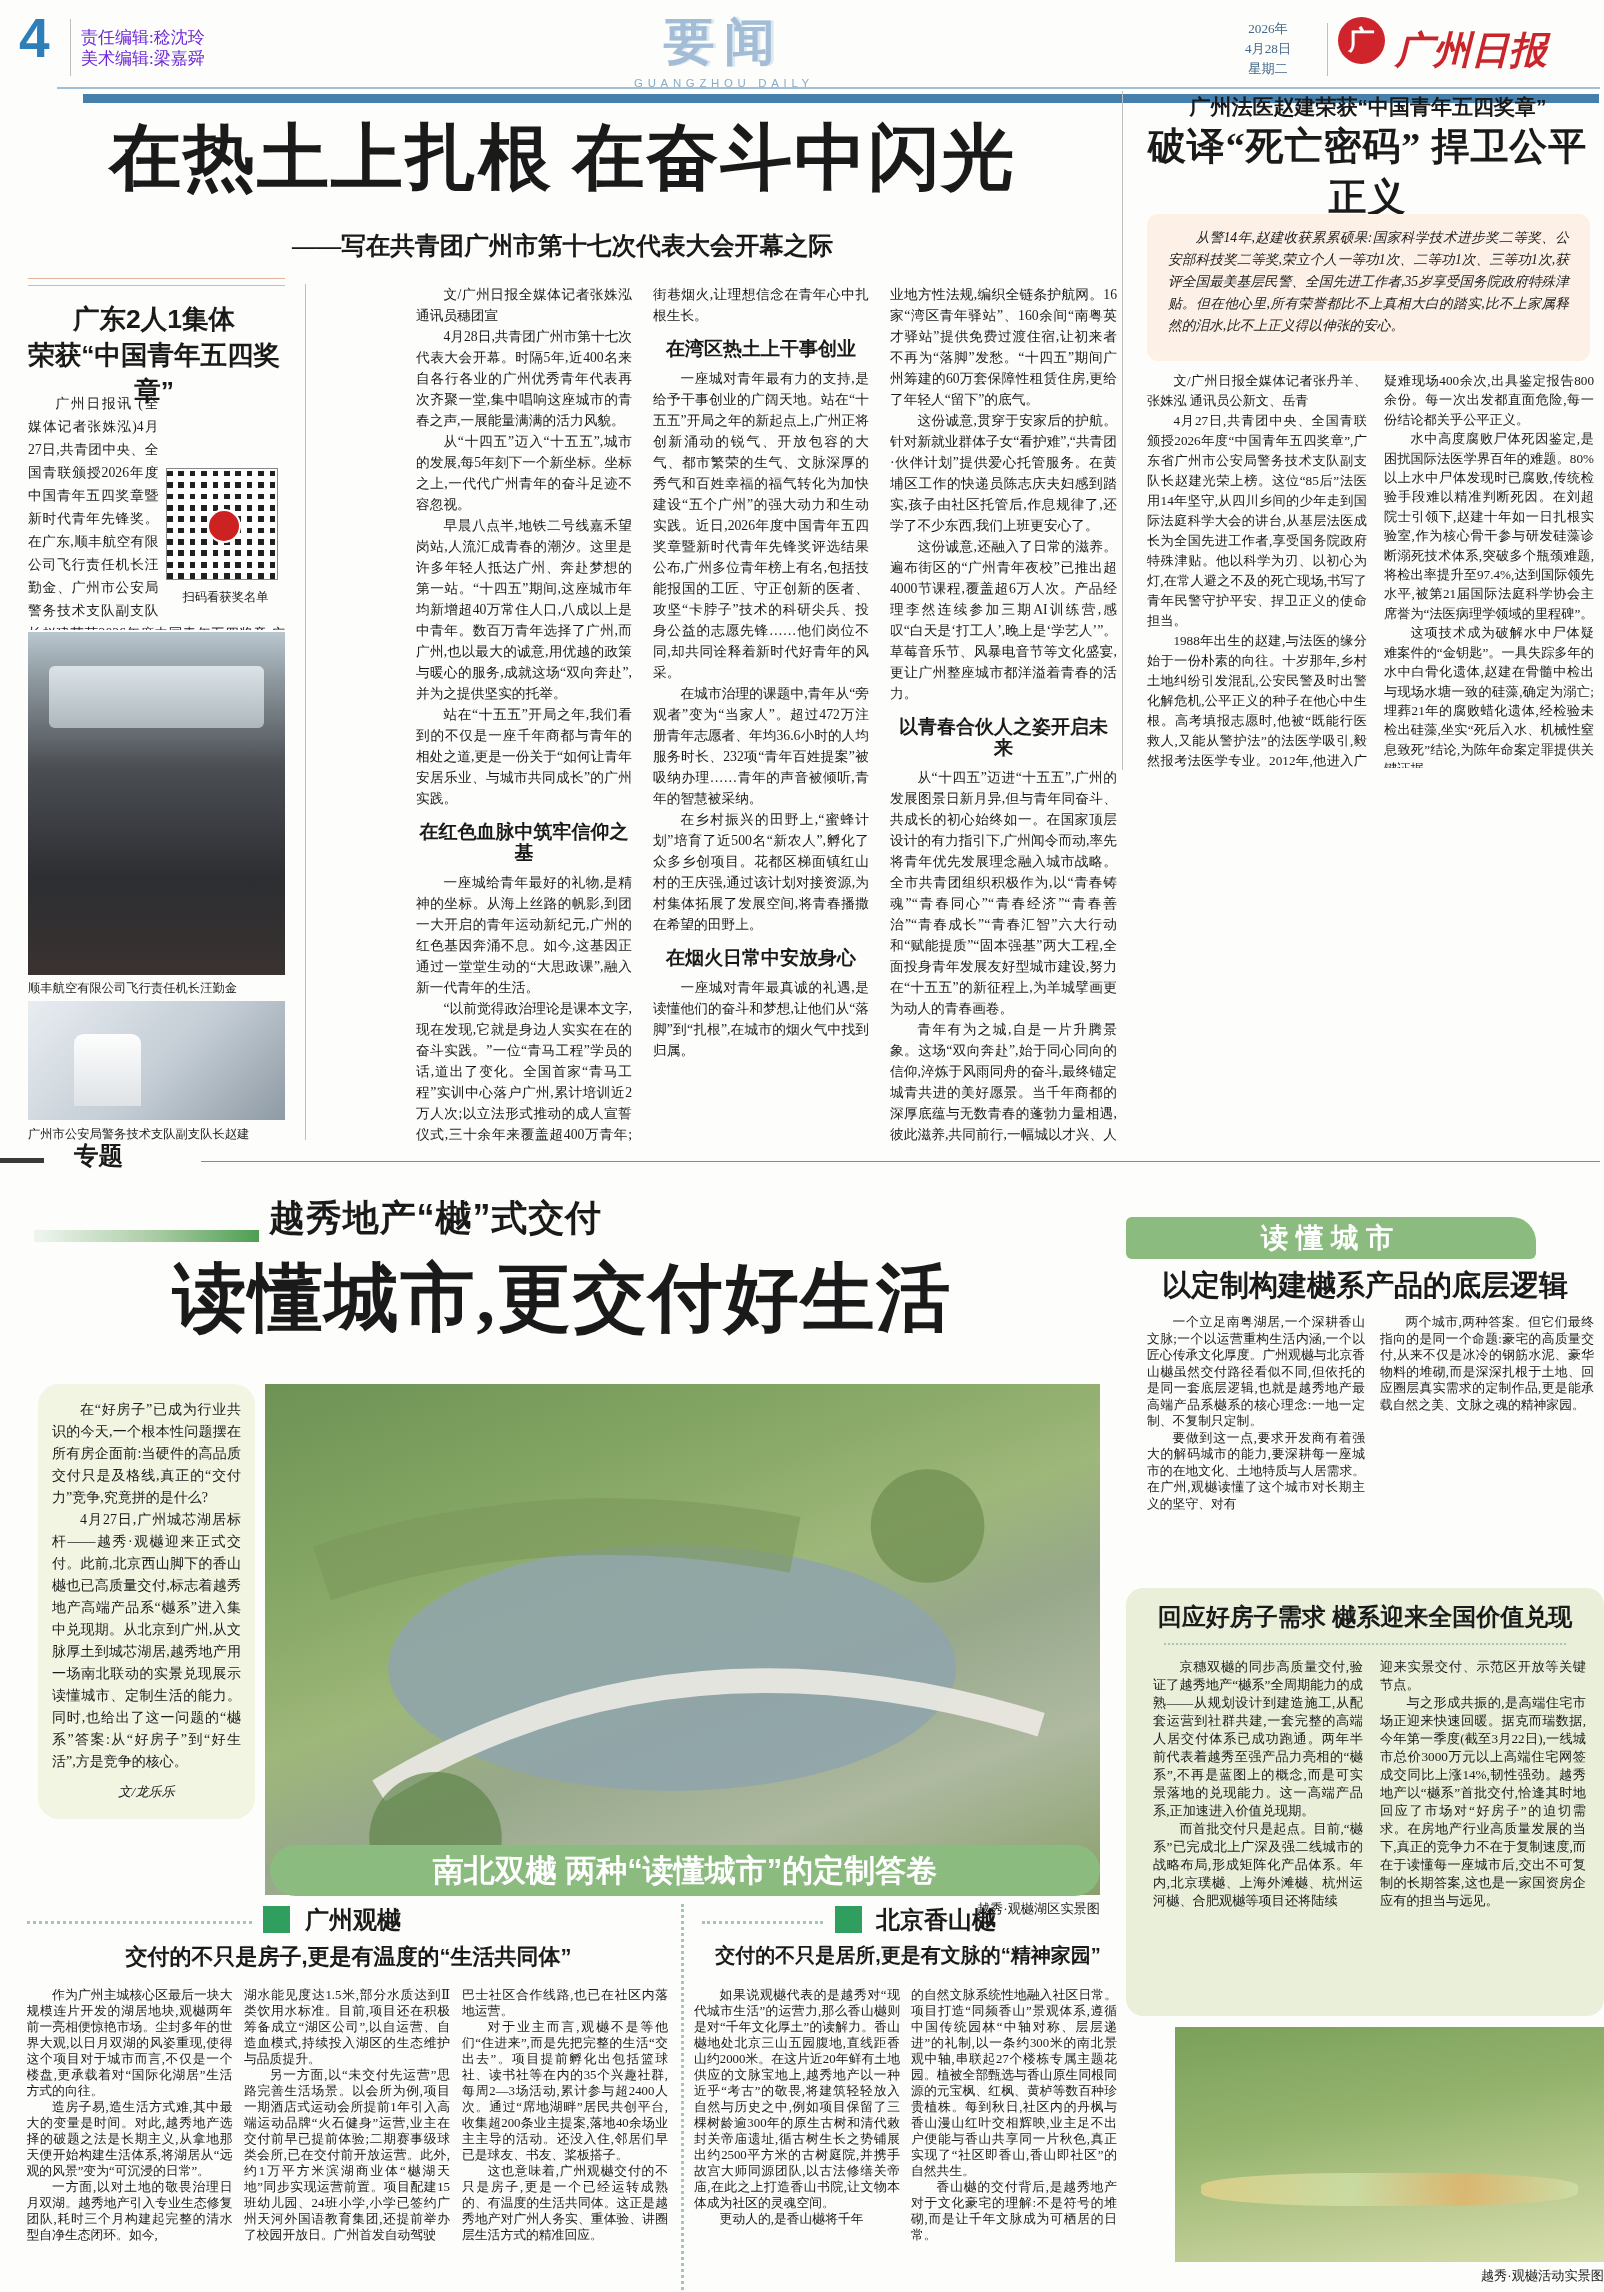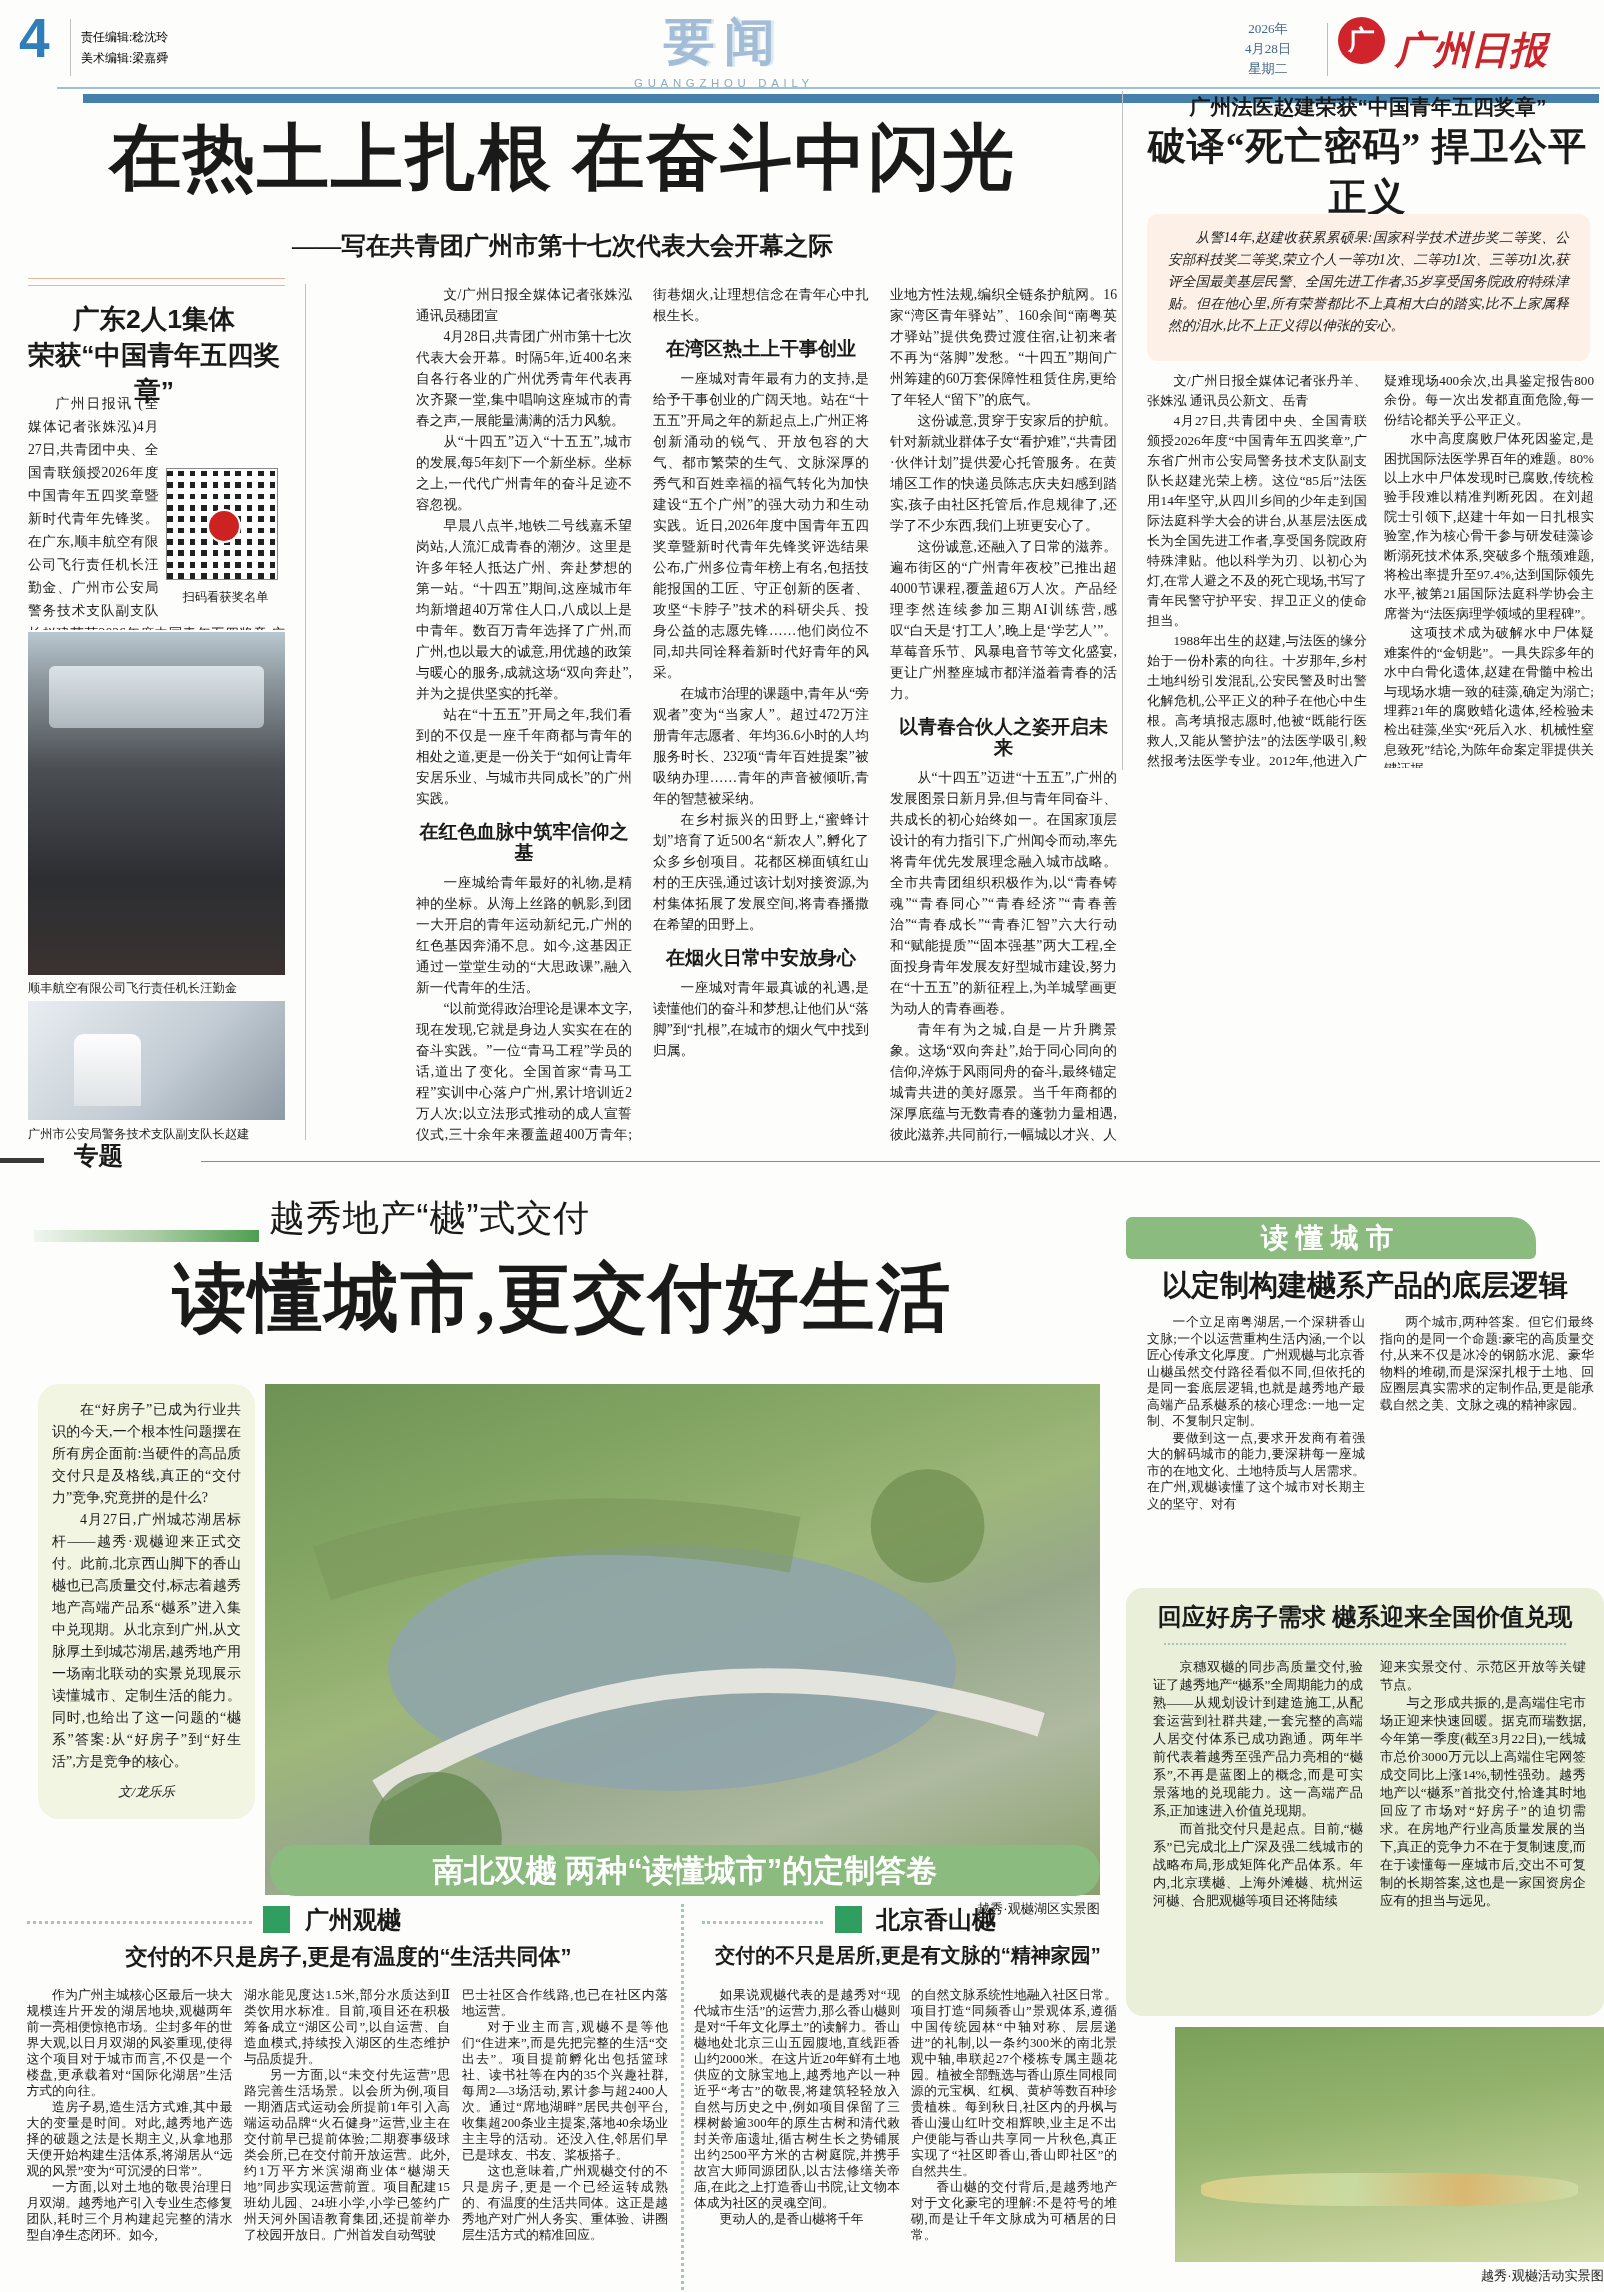--- a/index.html
+++ b/index.html
@@ -11,21 +11,21 @@
   .jst{text-align:justify;}
   .clip{overflow:hidden;}
   .p{margin:0;text-indent:2em;}
   .cont{text-indent:0;}
   .subhead{font-family:"Liberation Sans",sans-serif;font-weight:bold;font-size:19px;
            text-align:center;margin:12.3px 0 8.5px 0;text-indent:0;}
   .vrule{width:0.9px;background:#bfbfbf;}
   .colbody{font-size:13.7px;line-height:21px;}
   
   .pagenum{font-size:55px;font-weight:bold;color:#2e7fb9;line-height:1;}
-  .editors{font-size:12px;line-height:21px;color:#000000;}
+  .editors{font-size:17px;line-height:21px;color:#6d28d9;}
   .sect{font-size:51px;font-weight:bold;color:#a3bdd6;letter-spacing:9.5px;text-shadow:2.8px 0 0 #dce8f2;}
   .sect-en{font-size:11.4px;letter-spacing:4.7px;color:#88abc8;}
   .dateblk{font-size:13.2px;line-height:20px;color:#44688a;}
   .brandtxt{font-size:38px;font-weight:bold;font-style:italic;color:#c9252b;}
   .logocircle{width:47px;height:47px;border-radius:50%;background:#d0242c;color:#fff;
               font-size:26.5px;line-height:47px;text-align:center;font-weight:bold;}
   
   .lead-h{font-size:72px;font-weight:bold;letter-spacing:1.9px;line-height:1.1;}
   .lead-deck{font-size:24.6px;font-weight:bold;}
   .fore-kicker{font-size:21px;font-weight:bold;}
@@ -154,21 +154,21 @@
   <p class="p cont">疑难现场400余次,出具鉴定报告800余份。每一次出发都直面危险,每一份结论都关乎公平正义。</p>
   <p class="p">水中高度腐败尸体死因鉴定,是困扰国际法医学界百年的难题。80%以上水中尸体发现时已腐败,传统检验手段难以精准判断死因。在刘超院士引领下,赵建十年如一日扎根实验室,作为核心骨干参与研发硅藻诊断溺死技术体系,突破多个瓶颈难题,将检出率提升至97.4%,达到国际领先水平,被第21届国际法庭科学协会主席誉为“法医病理学领域的里程碑”。</p>
   <p class="p">这项技术成为破解水中尸体疑难案件的“金钥匙”。一具失踪多年的水中白骨化遗体,赵建在骨髓中检出与现场水塘一致的硅藻,确定为溺亡;埋葬21年的腐败蜡化遗体,经检验未检出硅藻,坐实“死后入水、机械性窒息致死”结论,为陈年命案定罪提供关键证据。</p>
 </div>
 
 <div class="abs" style="left:0;top:1158px;width:44px;height:4.7px;background:#3a3a3a;"></div>
 <div class="abs sans" style="left:74px;top:1139px;font-size:24.6px;font-weight:bold;">专题</div>
 <div class="abs" style="left:201px;top:1161px;width:1399px;height:0.9px;background:#8a8a8a;"></div>
 
 <div class="abs gbar" style="left:34px;top:1230px;width:225px;height:12.3px;"></div>
-<div class="abs sans" style="left:269px;top:1194px;font-size:36px;font-weight:normal;letter-spacing:0.9px;">越秀地产“樾”式交付</div>
+<div class="abs sans" style="left:269px;top:1194px;font-size:36px;font-weight:bold;letter-spacing:0.9px;">越秀地产“樾”式交付</div>
 <div class="abs ctr" style="left:28px;top:1249px;width:1069px;font-size:74px;font-weight:bold;letter-spacing:1.9px;">读懂城市,更交付好生活</div>
 
 <div class="abs palebox1 jst clip" style="left:38px;top:1384px;width:189px;height:405px;padding:15px 14px;font-size:14px;line-height:22px;">
   <p class="p">在“好房子”已成为行业共识的今天,一个根本性问题摆在所有房企面前:当硬件的高品质交付只是及格线,真正的“交付力”竞争,究竟拼的是什么?</p>
   <p class="p">4月27日,广州城芯湖居标杆——越秀·观樾迎来正式交付。此前,北京西山脚下的香山樾也已高质量交付,标志着越秀地产高端产品系“樾系”进入集中兑现期。从北京到广州,从文脉厚土到城芯湖居,越秀地产用一场南北联动的实景兑现展示读懂城市、定制生活的能力。同时,也给出了这一问题的“樾系”答案:从“好房子”到“好生活”,方是竞争的核心。</p>
   <p class="ctr byline-i" style="margin:7.6px 0 0 0;font-size:13.2px;">文/龙乐乐</p>
 </div>
 
 <div class="abs ph ph-lake" style="left:265px;top:1384px;width:835px;height:511px;">
   <svg width="835" height="511" style="position:absolute;left:0;top:0;" viewBox="0 0 882 540">

